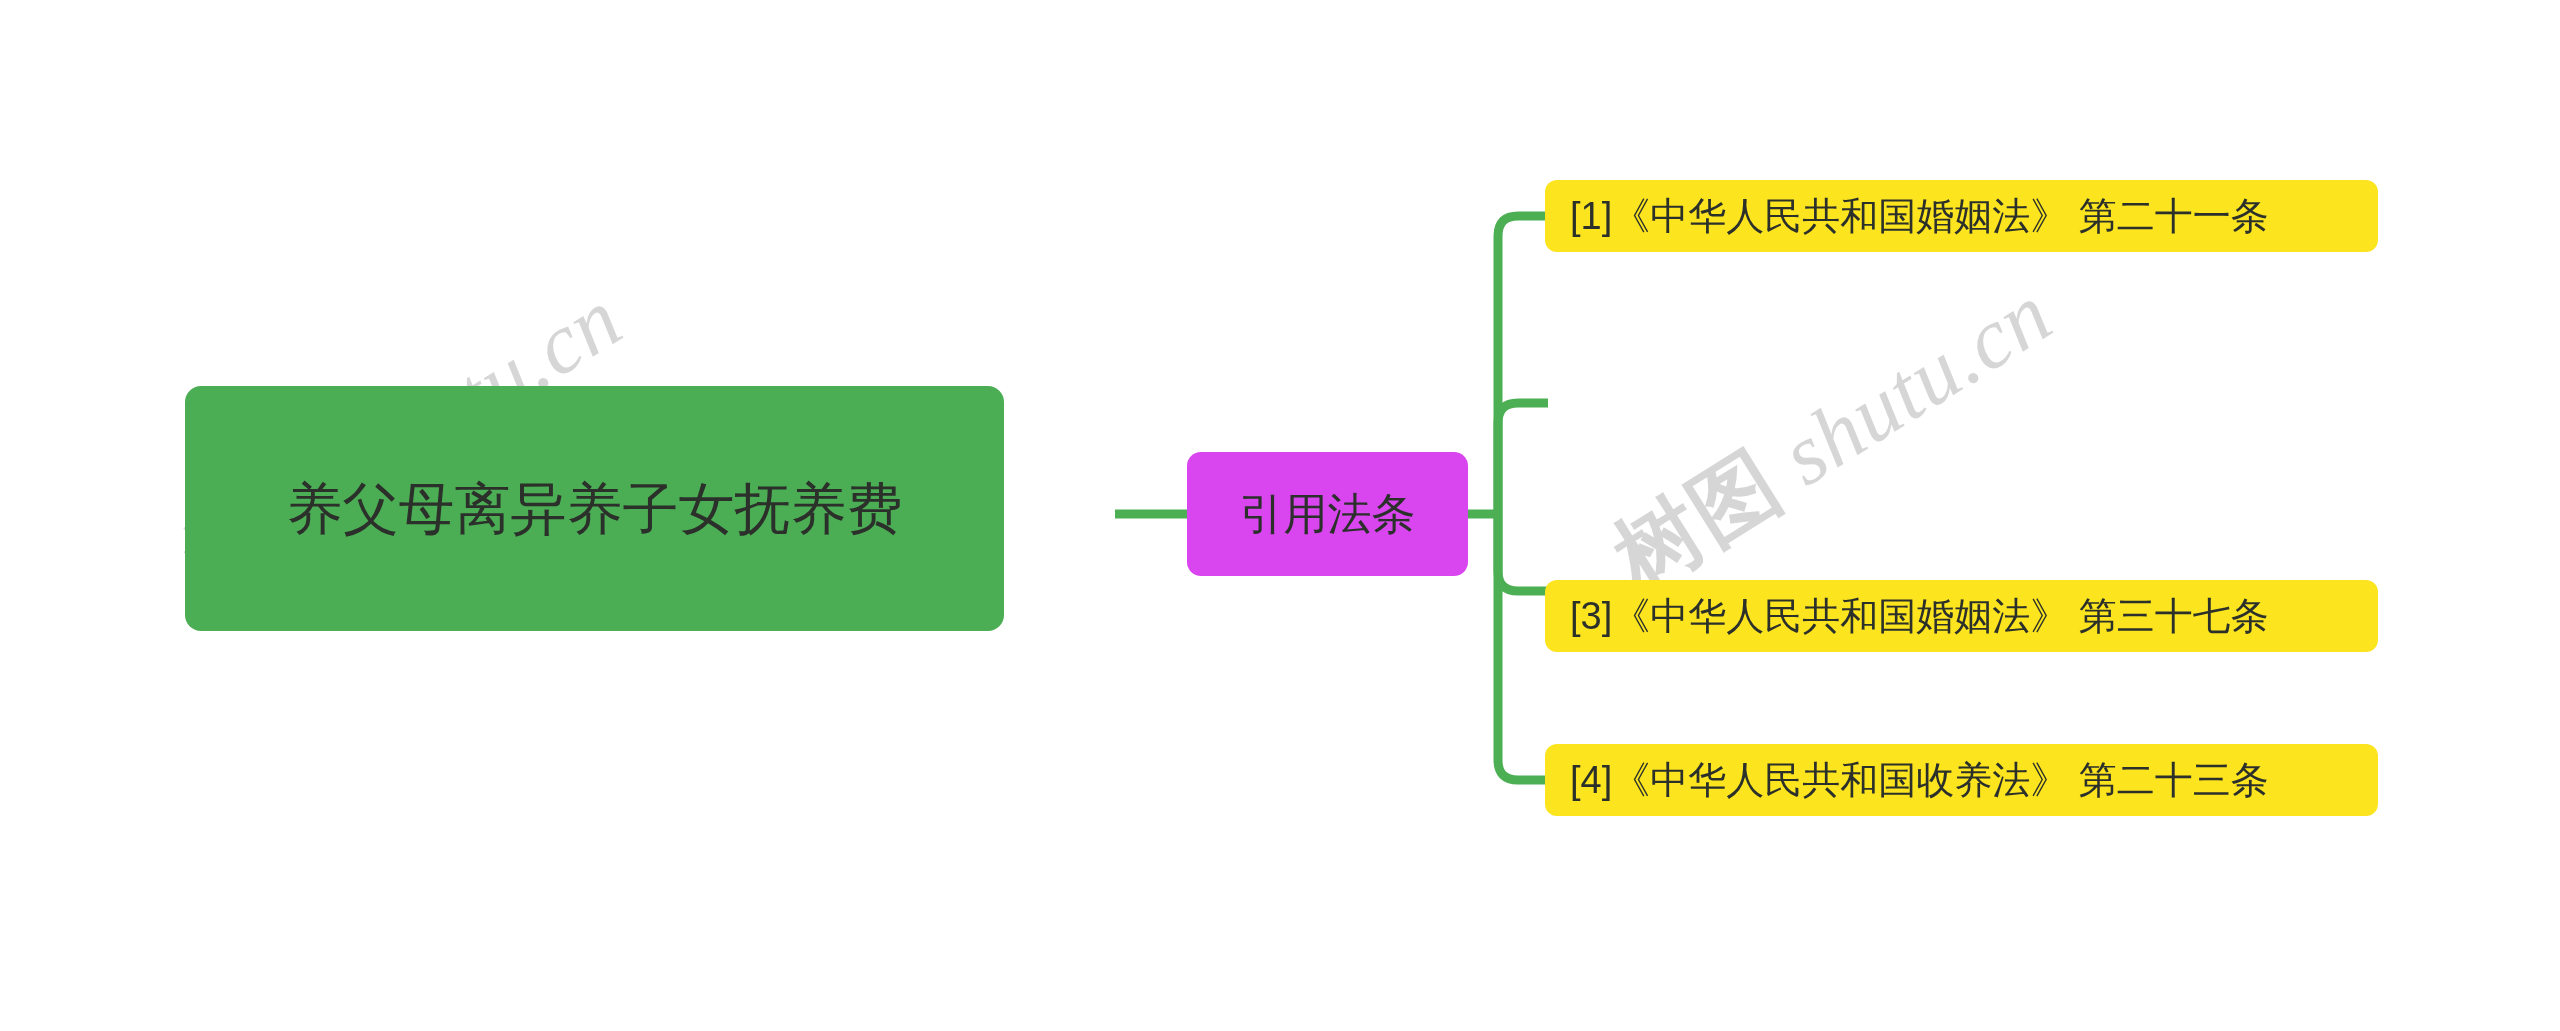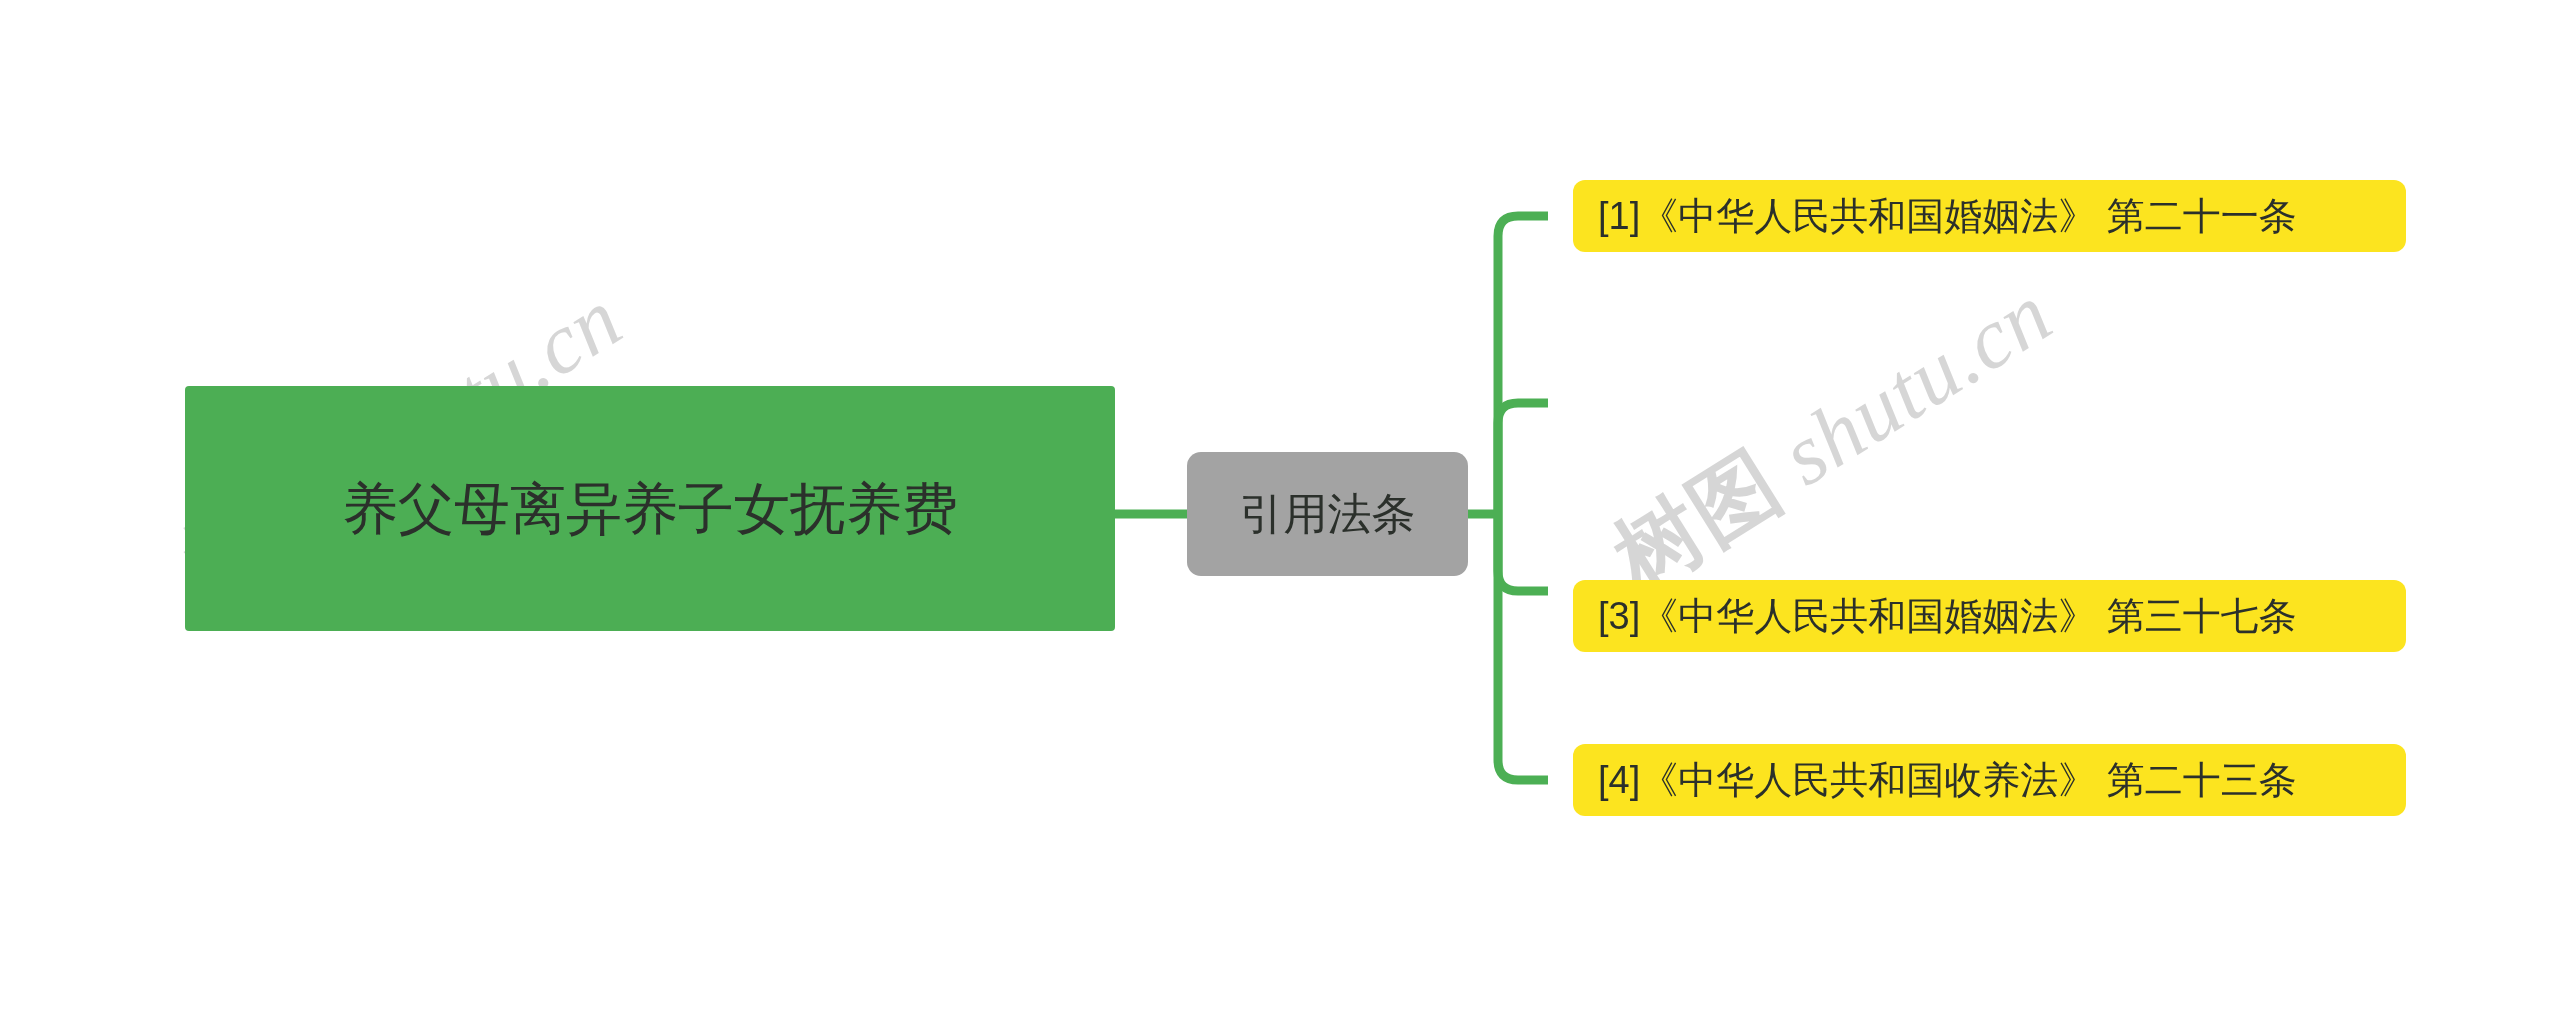--- a/index.html
+++ b/index.html
@@ -55,59 +55,58 @@
     box-sizing: border-box;
     display: flex;
     align-items: center;
     color: #2b302b;
     line-height: 1.32;
   }
 
   #root-node {
     left: 185px;
     top: 386px;
-    width: 930px;
+    width: 819px;
     height: 245px;
     background: #4cae54;
-    border-radius: 4px;
+    border-radius: 16px;
     justify-content: center;
     text-align: center;
     font-size: 56px;
     padding: 0 26px;
   }
   #root-node .node-text {
     display: block;
   }
   #root-node .line2 {
     display: block;
   }
 
   #branch-node {
     left: 1187px;
     top: 452px;
     width: 281px;
     height: 124px;
-    background: #a3a3a3;
+    background: #d946ef;
     border-radius: 14px;
     justify-content: center;
     text-align: center;
     font-size: 44px;
   }
 
   .leaf-node {
     left: 1545px;
     width: 833px;
     height: 72px;
     background: #fce41f;
     border-radius: 12px;
     justify-content: flex-start;
     padding-left: 25px;
     font-size: 38px;
     white-space: nowrap;
-    margin-left: 28px;
   }
   #leaf-node-1 { top: 180px; }
   #leaf-node-2 { top: 367px; }
   #leaf-node-3 { top: 580px; }
   #leaf-node-4 { top: 744px; }
 </style>
 </head>
 <body>
 
 <div id="mindmap-canvas">

